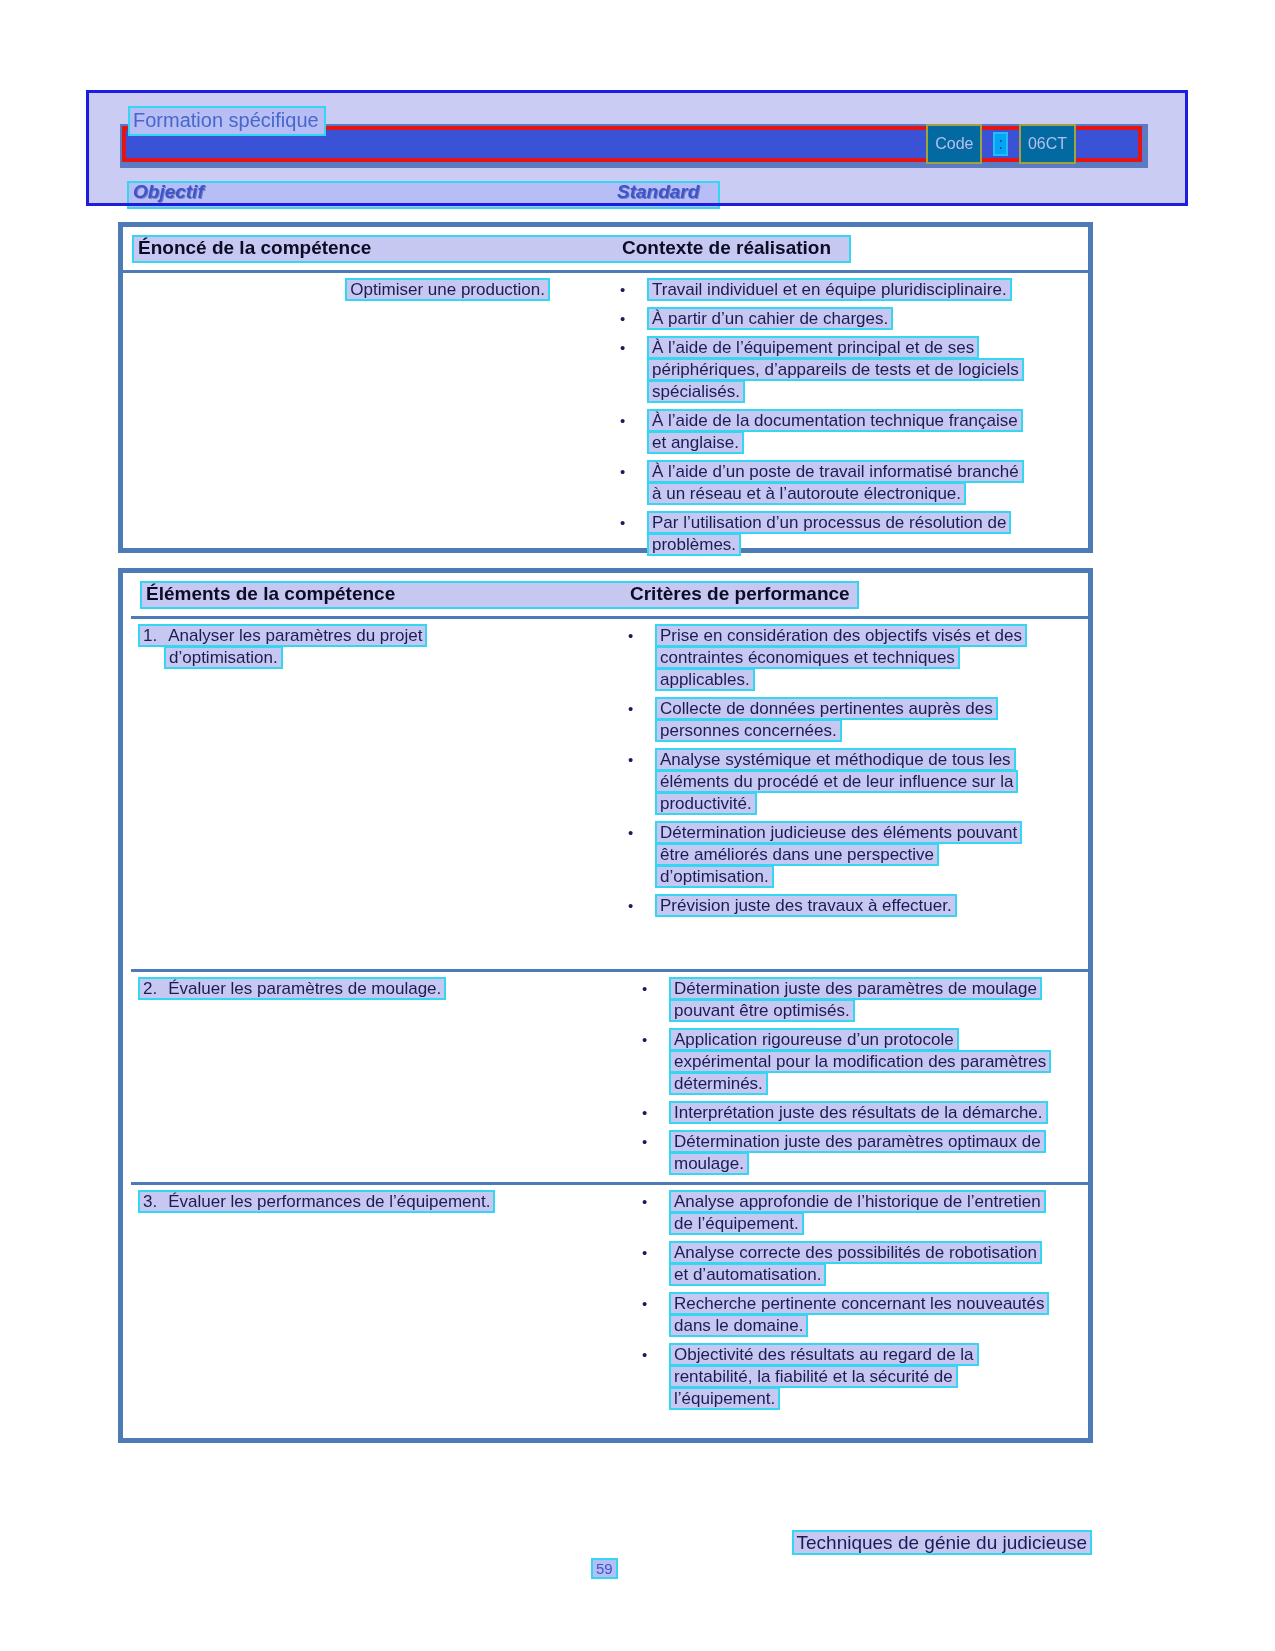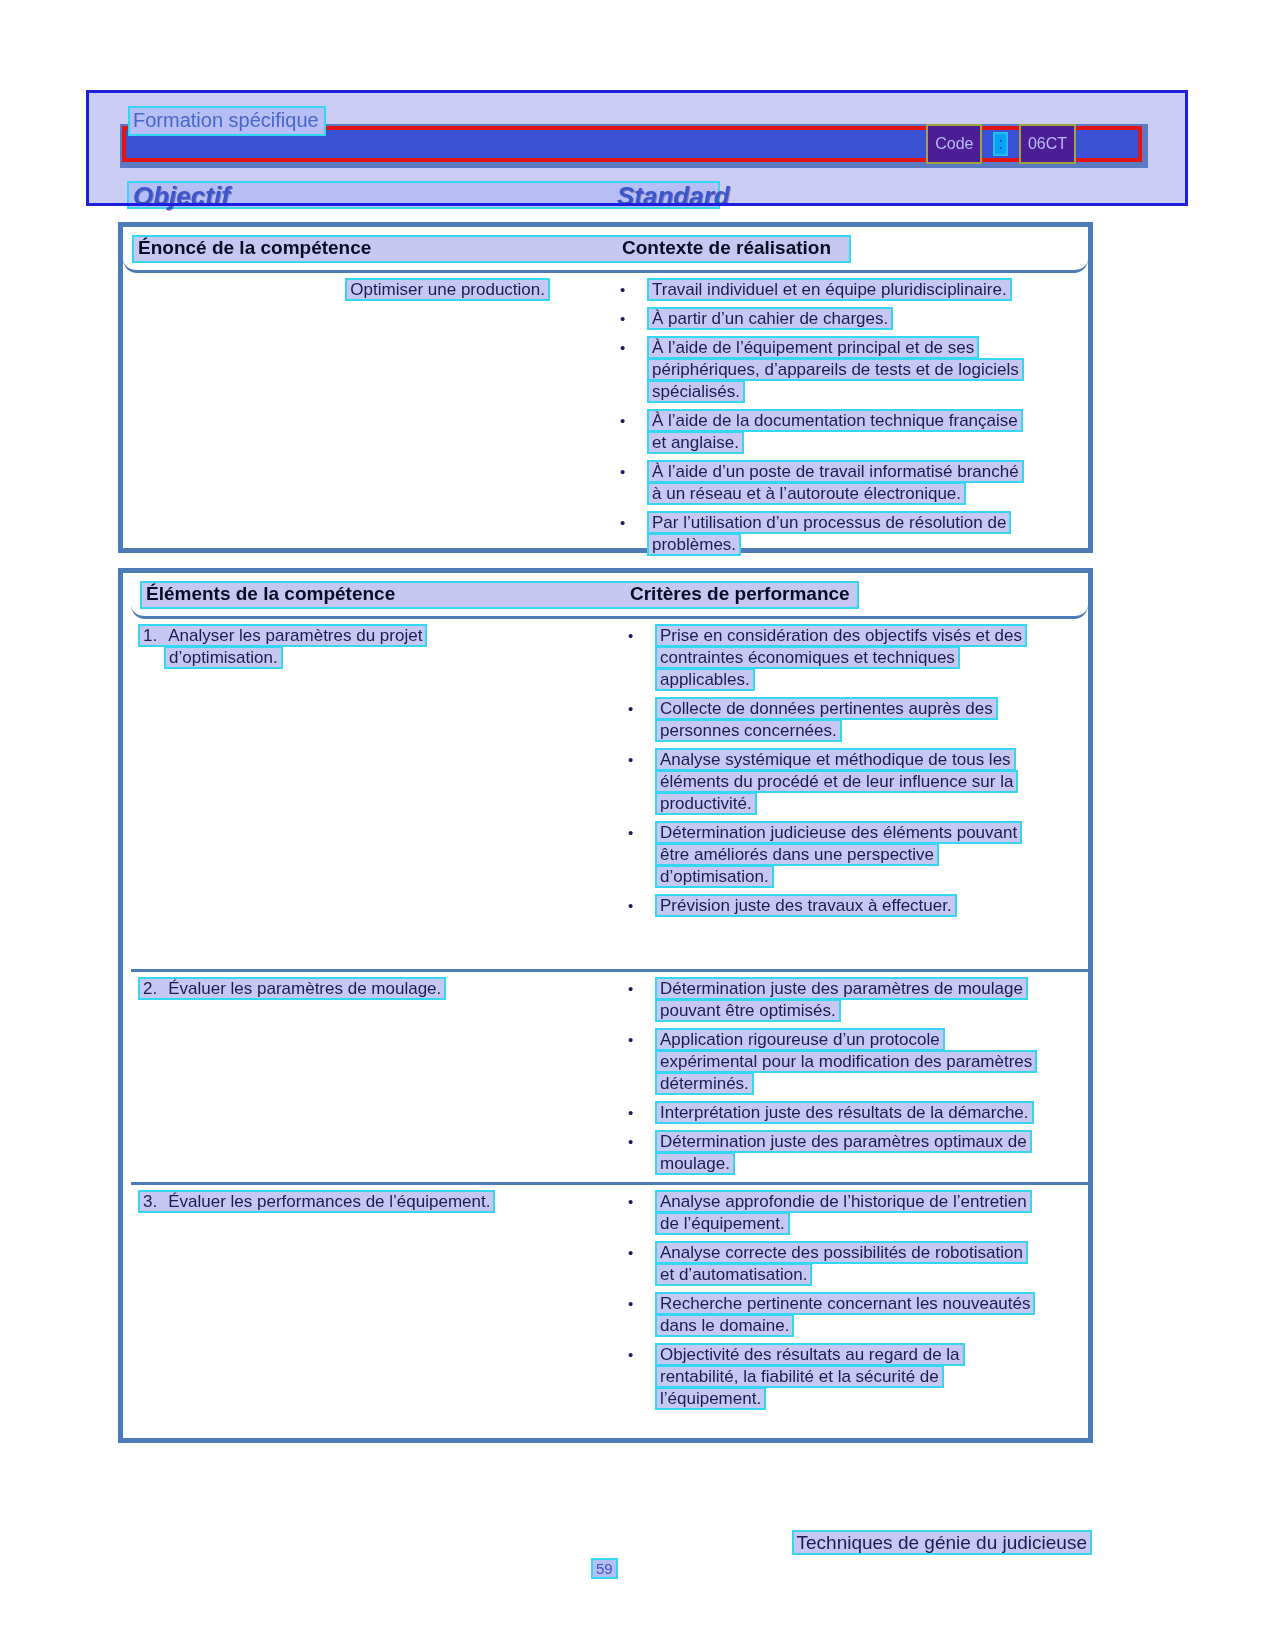--- a/index.html
+++ b/index.html
@@ -30,54 +30,54 @@
     position:absolute;left:120px;top:124px;width:1028px;height:44px;
     background:#5c7ac4;z-index:2;
   }
   .banner-inner{
     position:absolute;left:2px;top:2px;right:6px;bottom:6px;
     background:#3a52d6;border:4px solid #e41414;
     display:flex;align-items:center;justify-content:flex-end;
     padding-right:62px;
   }
   .code-chip{
-    background:#4c1d95;border:2px solid #a3a33e;color:#b7bef2;
+    background:#0369a1;border:2px solid #a3a33e;color:#b7bef2;
     font-size:16px;padding:8px 7px;line-height:20px;
   }
   .sep-chip{
     background:#00a6f4;border:2px solid #29b9ff;color:#16348e;
     font-size:16px;padding:0 3px;line-height:20px;margin:0 11px;
   }
   .obj-std-box{
     position:absolute;left:127px;top:181px;width:589px;height:24px;z-index:3;
     background:#b7bdf5;border:2px solid #35d6f2;
   }
   .obj-std-box .obj{position:absolute;left:4px;top:-2px;}
   .obj-std-box .std{position:absolute;left:488px;top:-2px;}
   .head-word{
-    font-size:26px;font-weight:bold;font-style:italic;color:#3c55cc;
+    font-size:19px;font-weight:bold;font-style:italic;color:#3c55cc;
     text-shadow:1px 1px 0 rgba(45,45,130,0.45);
   }
   
   .tbl{
     position:absolute;left:118px;width:975px;
     border:5px solid #4d7bb5;background:#ffffff;box-sizing:border-box;
   }
   .t1{top:222px;height:331px;}
   .t2{top:568px;height:875px;padding-left:8px;}
-  .thead{border-bottom:3px solid #4d7bb5;padding:8px 0 7px 9px;border-radius:14px;}
+  .thead{border-bottom:3px solid #4d7bb5;padding:8px 0 7px 9px;}
   .hdr-box{
     position:relative;width:715px;height:24px;
     background:#c7c8f1;border:2px solid #35d6f2;
   }
   .hdr-box .h-left{position:absolute;left:4px;top:0;}
   .hdr-box .h-right{position:absolute;left:488px;top:0;}
   .hdr-text{font-size:19px;font-weight:bold;color:#0b0b26;white-space:nowrap;}
   .trow{display:flex;align-items:flex-start;box-sizing:border-box;padding-top:6px;}
-  .trow + .trow{border-top:3px solid #4d7bb5;}
+  .trow + .trow{border-top:3px solid #4d7bb5;gap:14px;}
   .r1{min-height:350px;}
   .r2{min-height:212px;}
   .r3{min-height:260px;}
   .cell-l{flex:none;width:494px;padding-left:7px;box-sizing:border-box;}
   .cell-r{flex:1;padding-right:6px;}
   .ltxt{padding-left:26px;text-indent:-26px;max-width:380px;}
   .ltxt-plain{max-width:420px;text-align:right;}
   .num{margin-right:11px;}
   .bullet{display:flex;margin-bottom:7px;}
   .dot{flex:none;width:27px;color:#1b1b5e;font-size:15px;line-height:22px;padding-left:3px;}

